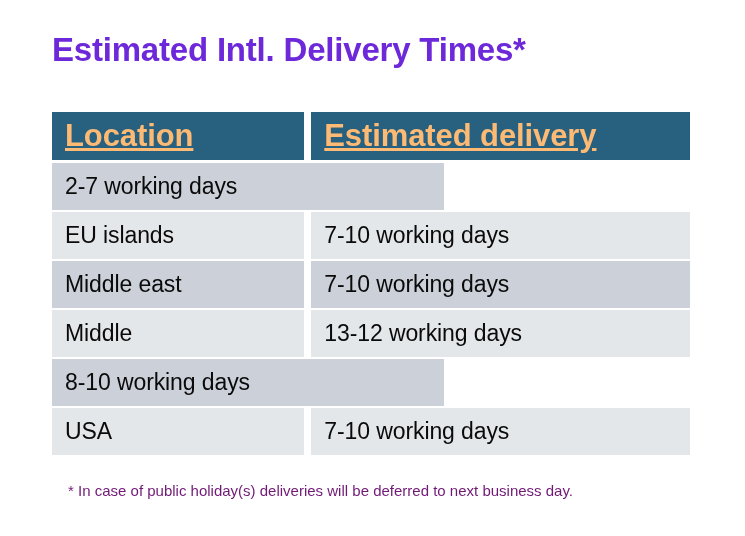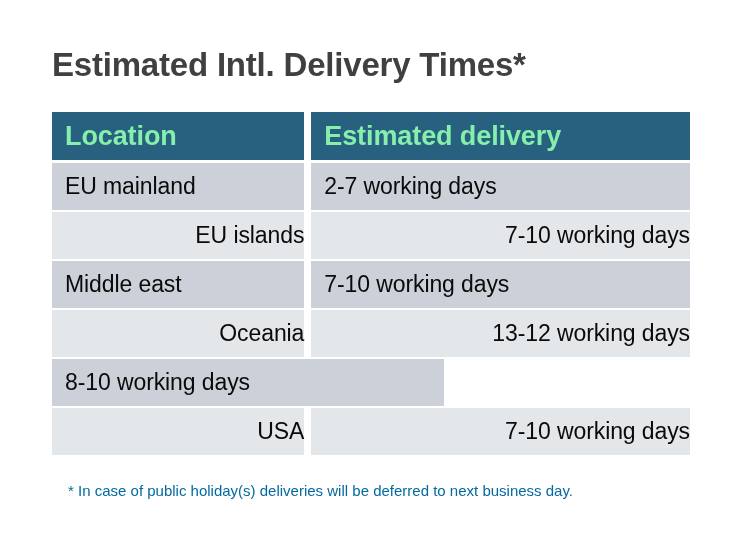--- a/index.html
+++ b/index.html
@@ -22,26 +22,26 @@
     top: 0;
     width: 745px;
     height: 536px;
     background: #ffffff;
   }
 
   
   .page-title {
     position: absolute;
     left: 52px;
-    top: 44px;
+    top: 29px;
     font-size: 33px;
     line-height: 42px;
     font-weight: 700;
     letter-spacing: -0.2px;
-    color: #404040;
+    color: #6d28d9;
     white-space: nowrap;
     text-align: center;
   }
 
   
   .delivery-table {
     position: absolute;
     left: 52px;
     top: 112px;
     width: 638px;
@@ -71,55 +71,55 @@
     width: 392px;
     padding-left: 13px;
   }
 
   
   .header-row .t-cell {
     background: #27617f;
     height: 48px;
   }
   .header-row .t-cell-text {
-    color: #86efac;
-    font-size: 27px;
+    color: #fdba74;
+    font-size: 31px;
     font-weight: 700;
     letter-spacing: -0.1px;
     white-space: nowrap;
+    text-decoration: underline;
   }
 
   
   .body-row .t-cell {
     height: 47px;
   }
   .body-row.odd .t-cell {
     background: #ccd0d8;
   }
   .body-row.even .t-cell {
     background: #e4e7ea;
-    justify-content: flex-end;
   }
   .body-row .t-cell-text {
     color: #0a0a0a;
     font-size: 23px;
     font-weight: 400;
     letter-spacing: -0.1px;
     white-space: nowrap;
   }
 
   
   .footnote {
     position: absolute;
     left: 68px;
     top: 481px;
     font-size: 15px;
     line-height: 20px;
     font-weight: 400;
-    color: #0369a1;
+    color: #701a75;
     white-space: nowrap;
   }
 </style>
 </head>
 <body>
 
 <div class="page">
 
   <div class="page-title">Estimated Intl. Delivery Times*</div>
 
@@ -128,23 +128,20 @@
     <div class="t-row header-row">
       <div class="t-cell col-1">
         <span class="t-cell-text">Location</span>
       </div>
       <div class="t-cell col-2">
         <span class="t-cell-text">Estimated delivery</span>
       </div>
     </div>
 
     <div class="t-row body-row odd">
-      <div class="t-cell col-1">
-        <span class="t-cell-text">EU mainland</span>
-      </div>
       <div class="t-cell col-2">
         <span class="t-cell-text">2-7 working days</span>
       </div>
     </div>
 
     <div class="t-row body-row even">
       <div class="t-cell col-1">
         <span class="t-cell-text">EU islands</span>
       </div>
       <div class="t-cell col-2">
@@ -156,21 +153,21 @@
       <div class="t-cell col-1">
         <span class="t-cell-text">Middle east</span>
       </div>
       <div class="t-cell col-2">
         <span class="t-cell-text">7-10 working days</span>
       </div>
     </div>
 
     <div class="t-row body-row even">
       <div class="t-cell col-1">
-        <span class="t-cell-text">Oceania</span>
+        <span class="t-cell-text">Middle</span>
       </div>
       <div class="t-cell col-2">
         <span class="t-cell-text">13-12 working days</span>
       </div>
     </div>
 
     <div class="t-row body-row odd">
       <div class="t-cell col-2">
         <span class="t-cell-text">8-10 working days</span>
       </div>

